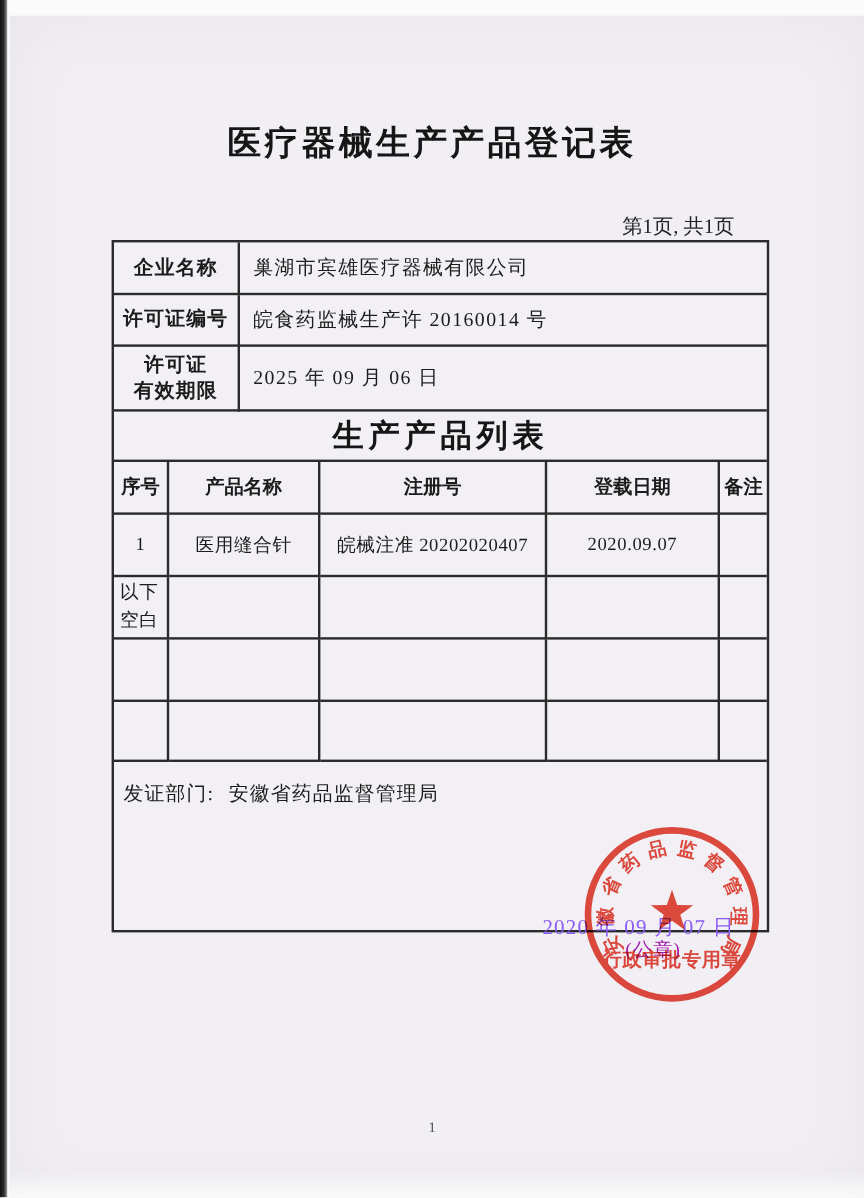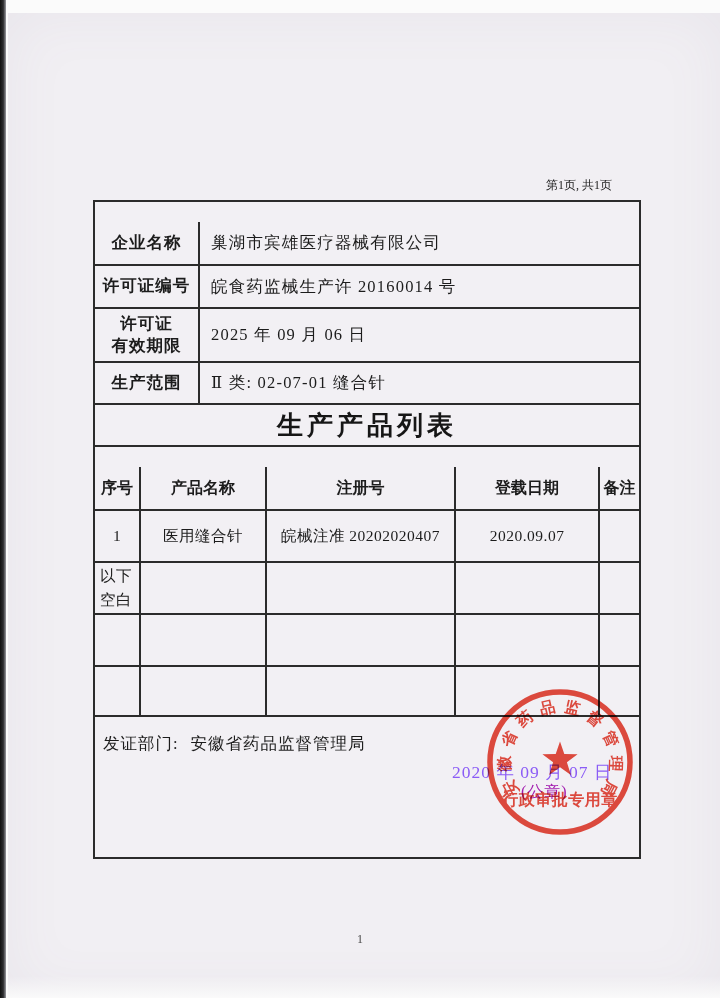--- a/index.html
+++ b/index.html
@@ -8,24 +8,24 @@
   .edge-strip{position:absolute;left:0;top:0;width:6px;height:100%;
     background:linear-gradient(90deg,#101010,#2e2e30 55%,#9a9aa0);z-index:6;}
   .paper{position:absolute;left:8px;top:13px;right:0;bottom:0;background:#f1eff3;
     box-shadow:inset 0 0 60px rgba(125,115,140,.07);}
   .paper::after{content:"";position:absolute;left:0;right:0;bottom:0;height:22px;
     background:linear-gradient(180deg,rgba(250,250,250,0),#fafafa);}
   .doc-title{position:absolute;left:0;top:100px;width:720px;text-align:center;margin:0;
     font-family:"Liberation Sans","DejaVu Sans",sans-serif;
     font-size:28px;font-weight:bold;letter-spacing:3px;color:#161616;z-index:2;}
   .page-indicator{position:absolute;left:450px;top:177px;width:162px;text-align:right;
-    font-size:12px;color:#222;z-index:2;}
+    font-size:17px;color:#222;z-index:2;}
   .form{position:absolute;left:93px;top:200px;width:548px;box-sizing:border-box;
     border:2px solid #2b2b2b;z-index:2;background:rgba(244,242,246,.45);}
-  table{width:100%;border-collapse:collapse;table-layout:fixed;margin-top:20px;}
+  table{width:100%;border-collapse:collapse;table-layout:fixed;}
   td,th{box-sizing:border-box;color:#1c1c1c;overflow:hidden;}
   
   .info th{border-bottom:2px solid #2b2b2b;border-right:2px solid #2b2b2b;
     font-size:16.5px;font-weight:bold;text-align:center;letter-spacing:1px;line-height:1.35;}
   .info td{border-bottom:2px solid #2b2b2b;font-size:16.5px;font-weight:normal;
     text-align:left;padding-left:11px;letter-spacing:1.2px;}
   .r1 th,.r1 td{height:43px;} .r2 th,.r2 td{height:43px;}
   .r3 th,.r3 td{height:54px;} .r4 th,.r4 td{height:42px;}
   
   .section-bar{height:40px;border-bottom:2px solid #2b2b2b;display:flex;
@@ -63,20 +63,21 @@
   .page-number{position:absolute;left:330px;top:932px;width:60px;text-align:center;
     font-size:12px;color:#4a4a4a;z-index:2;}
 </style>
 </head>
 <body style="--seal-color: #e5392b;">
 
 <div class="scan">
   <div class="edge-strip"></div>
   <div class="paper"></div>
 
+  <h1 class="doc-title">医疗器械生产产品登记表</h1>
   <div class="page-indicator">第1页, 共1页</div>
 
   <div class="form">
 
     <table class="info">
       <colgroup>
           <col style="width:104px">
           <col>
         </colgroup>
       <tbody>
@@ -87,24 +88,20 @@
       <tr class="r2">
         <th>许可证编号</th>
         <td>皖食药监械生产许 20160014 号</td>
       </tr>
       <tr class="r3">
         <th>
           <span>许可证</span><br>
           <span>有效期限</span>
         </th>
         <td>2025 年 09 月 06 日</td>
-      </tr>
-      <tr class="r4">
-        <th>生产范围</th>
-        <td>Ⅱ 类: 02-07-01 缝合针</td>
       </tr>
     </tbody>
       </table>
 
     <div class="section-bar">生产产品列表</div>
 
     <table class="products">
       <colgroup>
         <col style="width:45px">
           <col style="width:126px">

